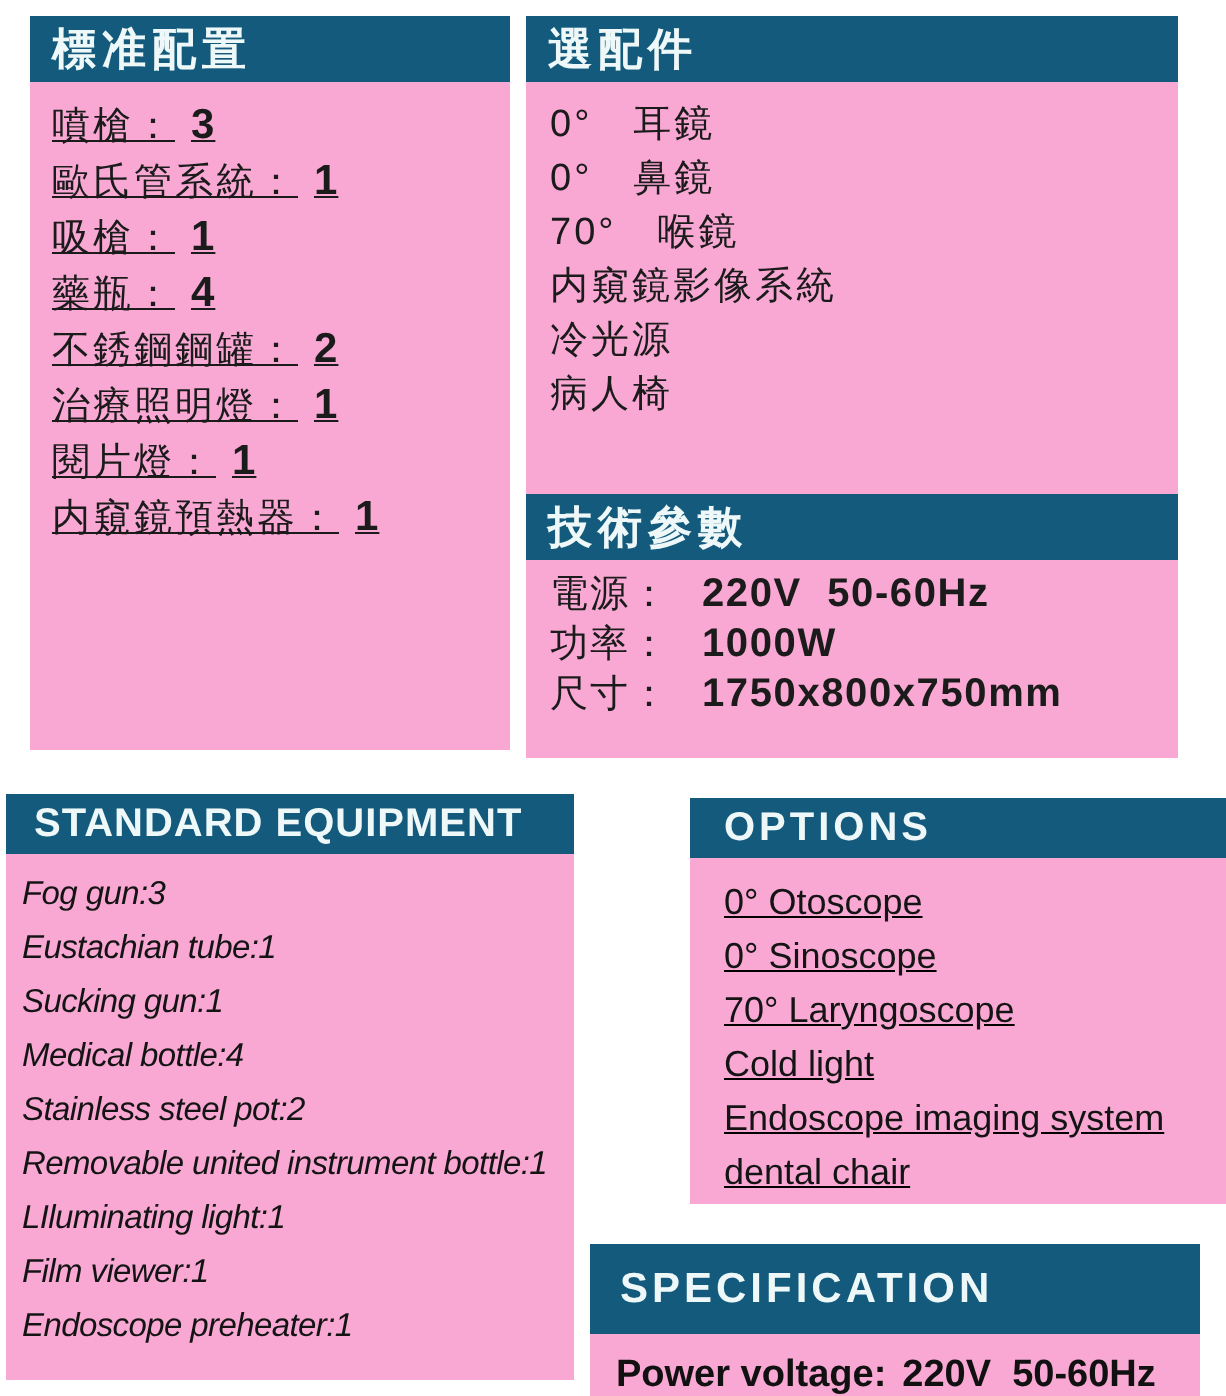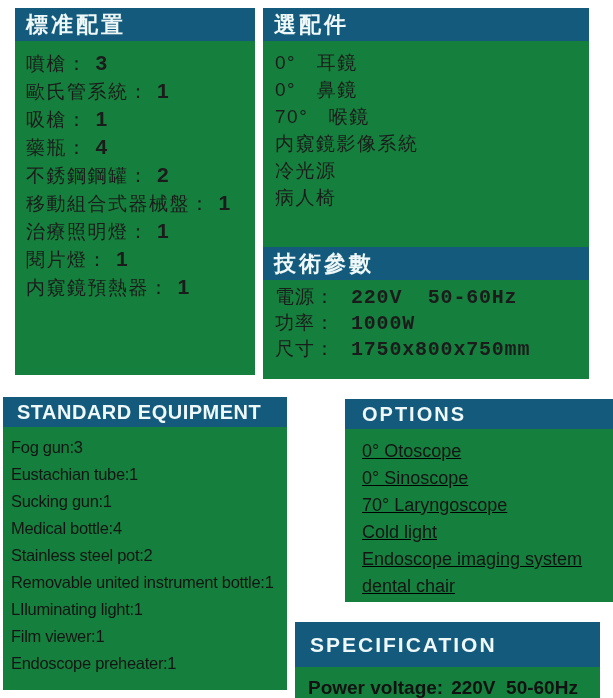--- a/index.html
+++ b/index.html
@@ -12,68 +12,68 @@
     font-family: "Liberation Sans", "DejaVu Sans", sans-serif;
   }
   .page {
     position: relative;
     width: 613px;
     height: 698px;
     background: #ffffff;
   }
   .panel {
     position: absolute;
-    background: #15803d;
+    background: #f9a8d4;
     overflow: hidden;
   }
   .hdr {
     background: #135a7c;
     color: #eef8f8;
     font-weight: bold;
     display: flex;
     align-items: center;
     box-sizing: border-box;
   }
   .row {
     white-space: pre-wrap;
     color: #1b1b1b;
   }
   .lbl { white-space: pre-wrap; }
   .val { white-space: pre-wrap; font-weight: bold; }
 
   
   #p-zh-std { left: 15px; top: 8px; width: 240px; height: 367px; }
   #p-zh-opt { left: 263px; top: 8px; width: 326px; height: 252px; }
-  #p-zh-spec { left: 263px; top: 247px; width: 326px; height: 132px; font-family: Liberation Mono, monospace; }
+  #p-zh-spec { left: 263px; top: 247px; width: 326px; height: 132px; }
 
   #p-zh-std .hdr, #p-zh-opt .hdr, #p-zh-spec .hdr {
     height: 33px;
     font-size: 22px;
     padding-left: 11px;
     letter-spacing: 3px;
   }
   #p-zh-std .rows { padding: 8px 4px 0 11px; }
-  #p-zh-std .row { line-height: 27px; font-size: 19px; letter-spacing: 1.5px; }
+  #p-zh-std .row { line-height: 27px; font-size: 19px; letter-spacing: 1.5px; text-decoration: underline; }
   #p-zh-std .val { font-size: 21px; margin-left: 8px; letter-spacing: 0.5px; }
 
   #p-zh-opt .rows { padding: 8px 4px 0 12px; }
   #p-zh-opt .row { line-height: 27px; font-size: 19px; letter-spacing: 1.5px; }
 
   #p-zh-spec .rows { padding: 5px 4px 0 12px; }
   #p-zh-spec .row { line-height: 25px; font-size: 19px; }
   #p-zh-spec .lbl { display: inline-block; min-width: 64px; letter-spacing: 1px; }
   #p-zh-spec .val { font-size: 20px; margin-left: 12px; letter-spacing: 0.8px; }
 
   
   #p-en-std { left: 3px; top: 397px; width: 284px; height: 293px; }
   #p-en-opt { left: 297px; top: 399px; width: 303px; height: 203px; margin-left: 48px; }
   #p-en-spec { left: 295px; top: 622px; width: 305px; height: 76px; }
 
   #p-en-std .hdr { height: 30px; font-size: 20px; padding-left: 14px; letter-spacing: 0.5px; }
-  #p-en-std .rows { padding: 7px 2px 0 8px; }
+  #p-en-std .rows { padding: 7px 2px 0 8px; font-style: italic; }
   #p-en-std .row { line-height: 27px; font-size: 16.5px; letter-spacing: -0.3px; color: #141414; }
 
   #p-en-opt .hdr { height: 30px; font-size: 20px; padding-left: 17px; letter-spacing: 2px; }
   #p-en-opt .rows { padding: 9px 2px 0 17px; text-decoration: underline; }
   #p-en-opt .row { line-height: 27px; font-size: 18px; color: #141414; }
 
   #p-en-spec .hdr { height: 45px; font-size: 21px; padding-left: 15px; letter-spacing: 2px; }
   #p-en-spec .rows { padding: 7px 2px 0 13px; }
   #p-en-spec .row { line-height: 27px; font-size: 19px; font-weight: bold; color: #111; }
   #p-en-spec .val { margin-left: 8px; }
@@ -86,21 +86,20 @@
   <div class="panel" id="p-zh-std">
     <div class="hdr">
       <span>標准配置</span>
     </div>
     <div class="rows">
         <div class="row"><span class="lbl">噴槍：</span><span class="val">3</span></div>
         <div class="row"><span class="lbl">歐氏管系統：</span><span class="val">1</span></div>
         <div class="row"><span class="lbl">吸槍：</span><span class="val">1</span></div>
         <div class="row"><span class="lbl">藥瓶：</span><span class="val">4</span></div>
         <div class="row"><span class="lbl">不銹鋼鋼罐：</span><span class="val">2</span></div>
-        <div class="row"><span class="lbl">移動組合式器械盤：</span><span class="val">1</span></div>
         <div class="row"><span class="lbl">治療照明燈：</span><span class="val">1</span></div>
         <div class="row"><span class="lbl">閱片燈：</span><span class="val">1</span></div>
         <div class="row"><span class="lbl">内窺鏡預熱器：</span><span class="val">1</span></div>
       </div>
   </div>
 
   <div class="panel" id="p-zh-opt">
     <div class="hdr">
       <span>選配件</span>
     </div>

